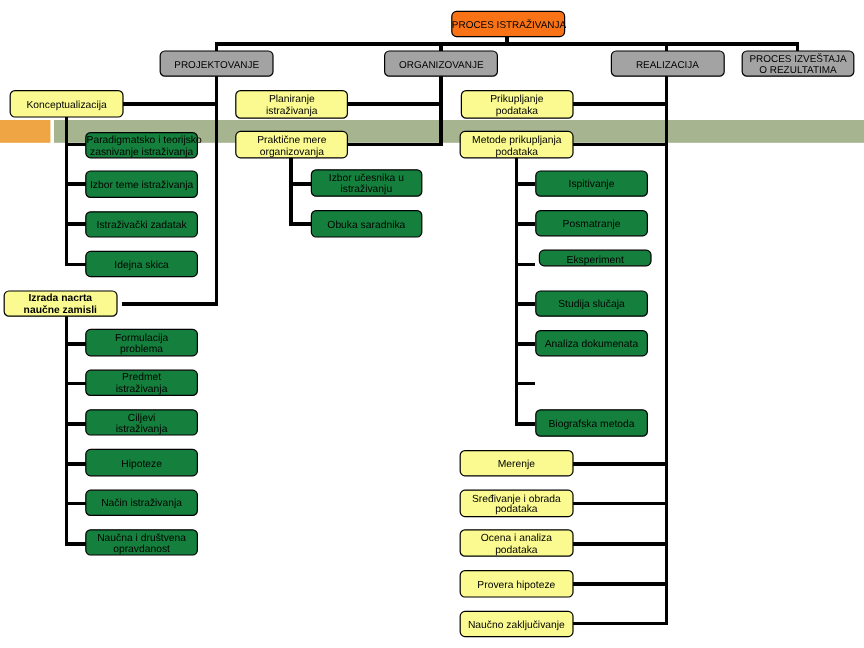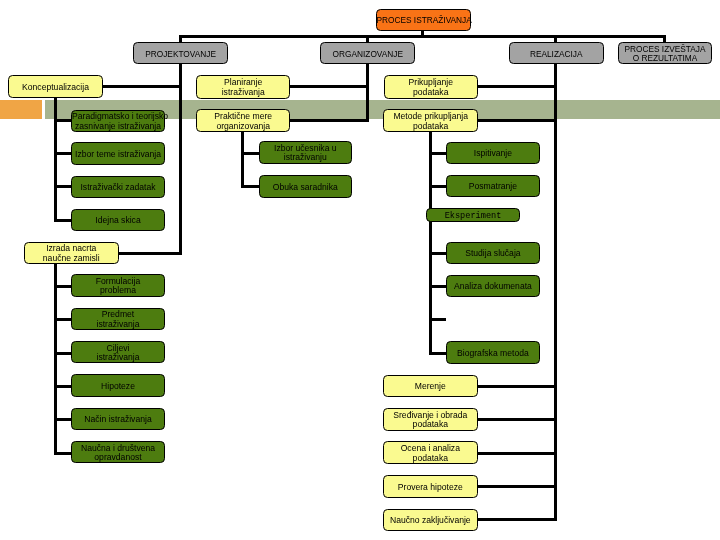--- a/index.html
+++ b/index.html
@@ -20,21 +20,21 @@
     position:absolute; box-sizing:border-box;
     border:1.15px solid #000000; border-radius:4.5px;
     display:flex; align-items:center; justify-content:center;
     text-align:center; color:#000000;
   }
   .node > span { display:block; width:100%; box-sizing:border-box; white-space:nowrap; position:relative; top:1px; }
 
   .lvl0 { background:#f97316; font-size:8.3px; line-height:9.5px; letter-spacing:0px; }
   .lvl1 { background:#a3a3a3; font-size:8.3px; line-height:9.2px; letter-spacing:0px; }
   .yel  { background:#fafa90; font-size:8.6px; line-height:9.5px; }
-  .grn  { background:#4d7c0f; font-size:8.6px; line-height:9.5px;justify-content:center; }
+  .grn  { background:#15803d; font-size:8.6px; line-height:9.5px;justify-content:center; }
 </style>
 </head>
 <body>
 
 <div id="canvas">
 
   <div class="band" id="band-green"></div>
   <div class="band" id="band-orange"></div>
 
   <svg class="wires" viewBox="0 0 720 540" shape-rendering="crispEdges">
@@ -107,21 +107,21 @@
   <div class="node lvl1" style="left:617.6px; top:42.4px; width:94.8px; height:21.8px;">
     <span>
       <span>PROCES IZVEŠTAJA</span><br>
       <span>O REZULTATIMA</span>
     </span>
   </div>
 
   <div class="node yel" style="left:8.2px; top:75.1px; width:94.7px; height:22.6px;">
     <span>Konceptualizacija</span>
   </div>
-  <div class="node yel" style="left:24px; top:242.1px; width:94.5px; height:21.6px;">
+  <div class="node yel" style="left:3px; top:242.1px; width:94.5px; height:21.6px;font-weight:bold;">
     <span>
       <span>Izrada nacrta</span><br>
       <span>naučne zamisli</span>
     </span>
   </div>
 
   <div class="node grn" style="left:71.1px; top:109.8px; width:93.8px; height:22.4px;">
     <span>
       <span>Paradigmatsko i teorijsko</span><br>
       <span>zasnivanje istraživanja</span>
@@ -202,21 +202,21 @@
       <span>podataka</span>
     </span>
   </div>
 
   <div class="node grn" style="left:445.9px; top:142.0px; width:94.0px; height:22.4px;">
     <span>Ispitivanje</span>
   </div>
   <div class="node grn" style="left:445.9px; top:175.0px; width:94.0px; height:22.4px;">
     <span>Posmatranje</span>
   </div>
-  <div class="node grn" style="left:426px; top:208.3px; width:94.0px; height:14px;font-family:Liberation Mono, monospace;">
+  <div class="node grn" style="left:449px; top:208.3px; width:94.0px; height:14px;">
     <span>Eksperiment</span>
   </div>
   <div class="node grn" style="left:445.9px; top:241.5px; width:94.0px; height:22.4px;">
     <span>Studija slučaja</span>
   </div>
   <div class="node grn" style="left:445.9px; top:274.8px; width:94.0px; height:22.4px;">
     <span>Analiza dokumenata</span>
   </div>
   <div class="node grn" style="left:445.9px; top:341.4px; width:94.0px; height:22.4px;">
     <span>Biografska metoda</span>

